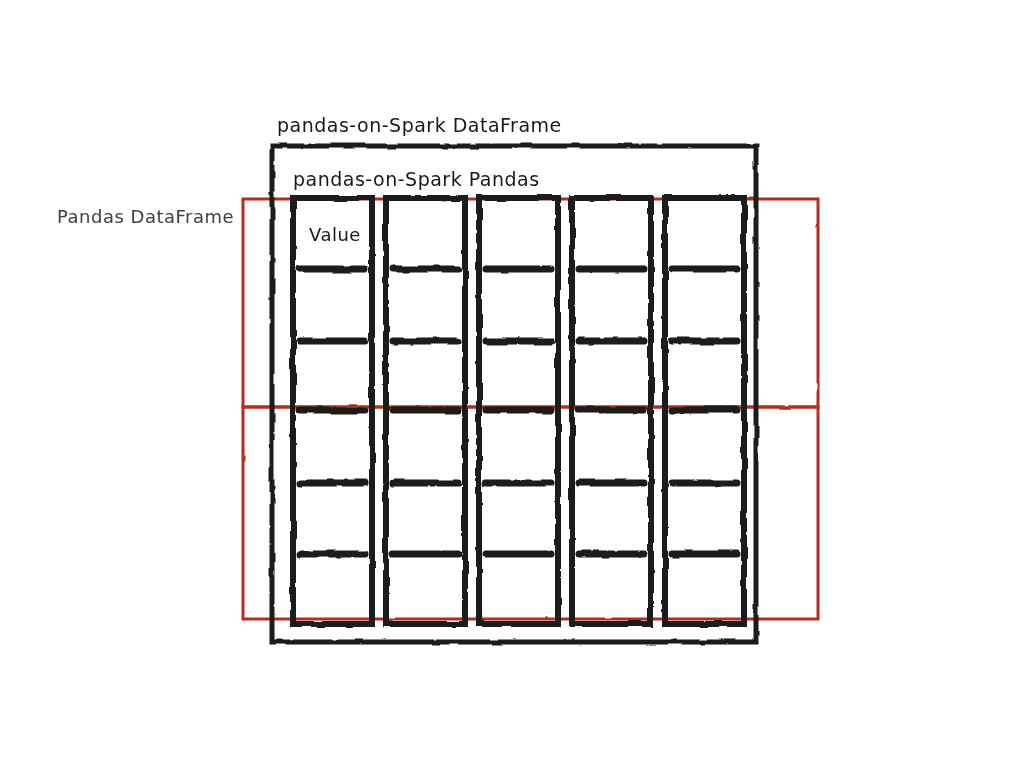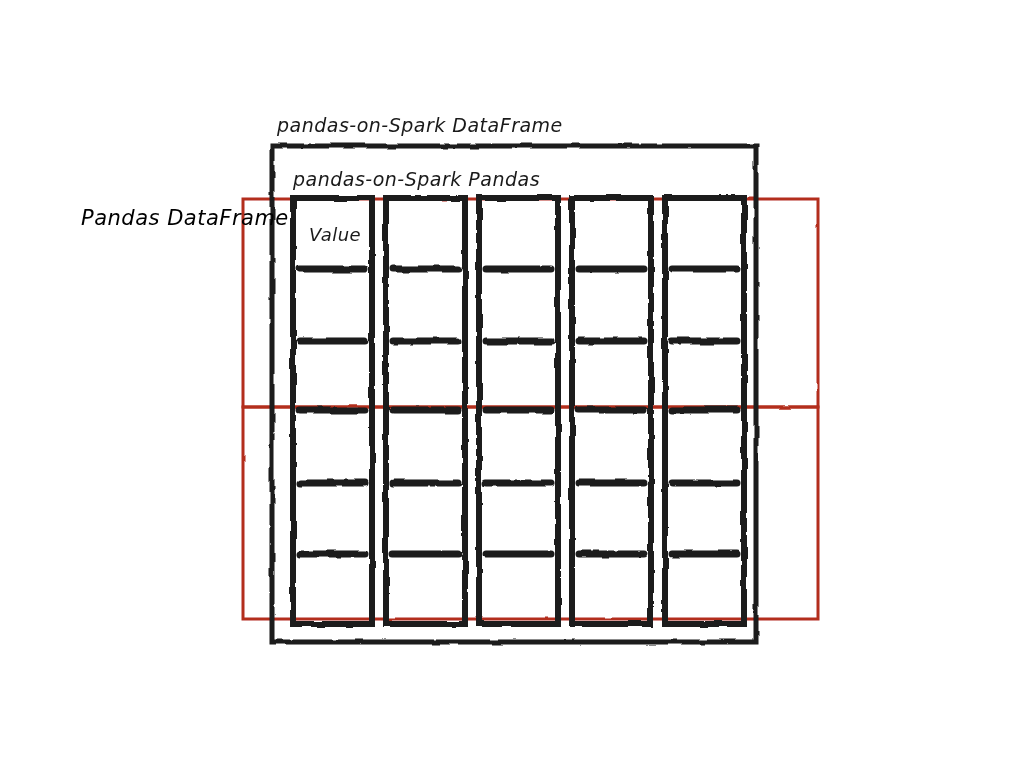--- a/index.html
+++ b/index.html
@@ -21,32 +21,30 @@
     top: 0;
     width: 1024px;
     height: 768px;
   }
 
   .label {
     position: absolute;
     white-space: nowrap;
     font-family: "DejaVu Sans", sans-serif;
     letter-spacing: 0.5px;
-    font-style: italic;
   }
 
   .label-black {
     color: #1a1a1a;
     font-size: 19px;
   }
 
   .label-red {
-    color: #000000;
-    font-size: 21px;
-    margin-left: 24px;
+    color: #404040;
+    font-size: 18px;
   }
 
   #psdf-label {
     left: 277px;
     top: 114px;
   }
 
   #psseries-label {
     left: 293px;
     top: 168px;

